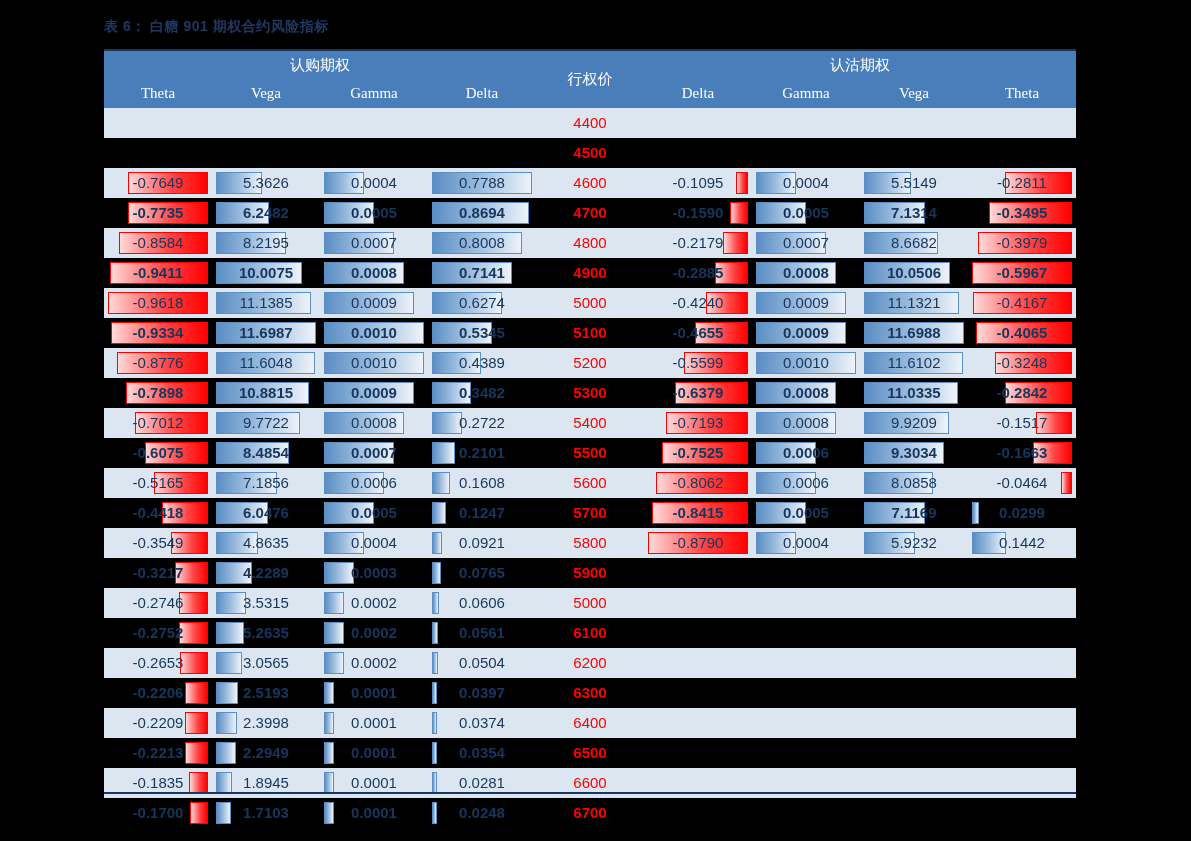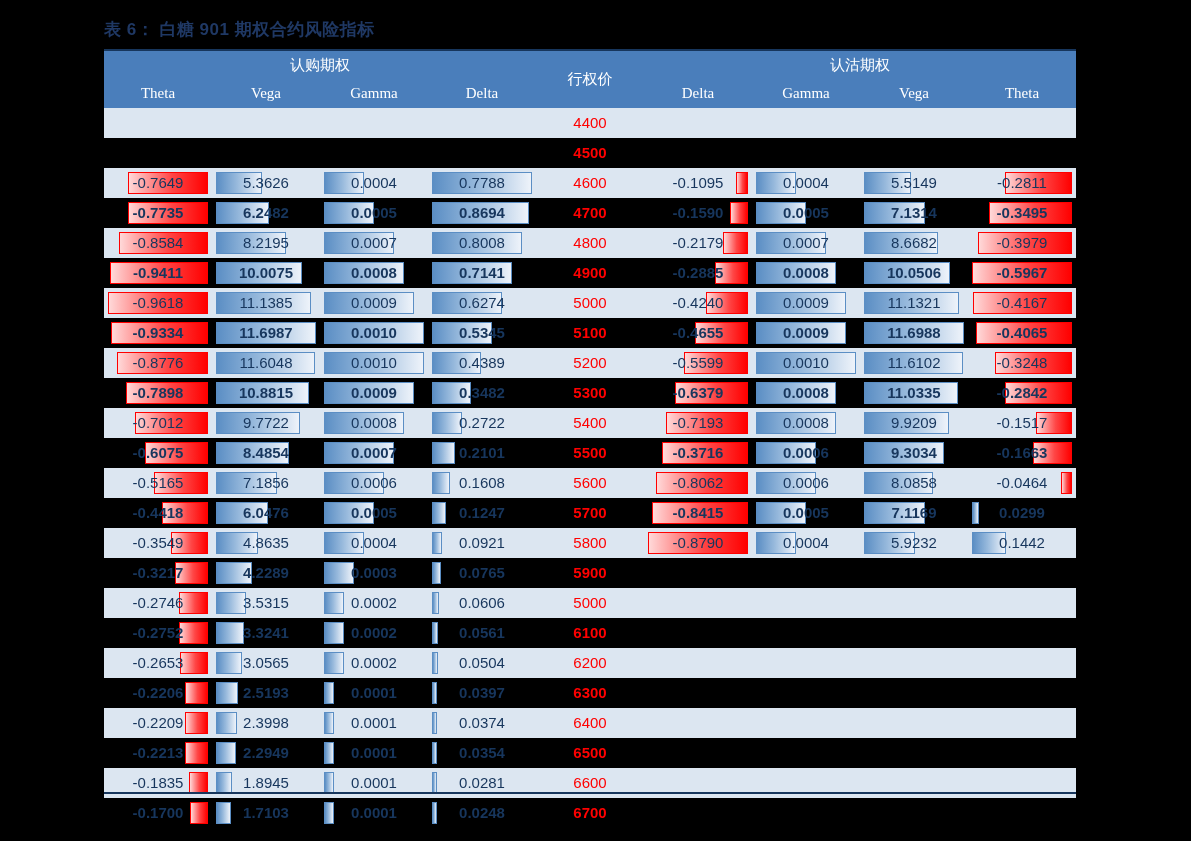--- a/index.html
+++ b/index.html
@@ -8,21 +8,21 @@
     background:#000;
     font-family:"Liberation Serif","DejaVu Serif",serif;
     overflow:hidden;
   }
   #root{position:relative;width:1191px;height:841px;}
 
   
   .title{
     position:absolute;left:104px;top:18px;
     font-family:"Liberation Sans","DejaVu Sans",sans-serif;
-    font-size:17px;font-weight:bold;color:#1f3864;
+    font-size:14px;font-weight:bold;color:#1f3864;
     letter-spacing:.5px;white-space:nowrap;
   }
 
   
   .table{
     position:absolute;left:104px;top:51px;
     width:972px;
     border-collapse:collapse;
     table-layout:fixed;
   }
@@ -722,21 +722,21 @@
               <div class="bar blue" style="width: 23px; left: 4px;"></div>
               <div class="num">0.2101</div>
             </div>
           </td>
           <td>
             <div class="strike">5500</div>
           </td>
           <td>
             <div class="cell">
               <div class="bar red" style="width: 86px; right: 4px;"></div>
-              <div class="num">-0.3716</div>
+              <div class="num">-0.7525</div>
             </div>
           </td>
           <td>
             <div class="cell">
               <div class="bar blue" style="width: 60px; left: 4px;"></div>
               <div class="num">0.0006</div>
             </div>
           </td>
           <td>
             <div class="cell">
@@ -1011,21 +1011,21 @@
         <tr class="r-dark">
           <td>
             <div class="cell">
               <div class="bar red" style="width: 29px; right: 4px;"></div>
               <div class="num">-0.2752</div>
             </div>
           </td>
           <td>
             <div class="cell">
               <div class="bar blue" style="width: 28px; left: 4px;"></div>
-              <div class="num">3.3241</div>
+              <div class="num">5.2635</div>
             </div>
           </td>
           <td>
             <div class="cell">
               <div class="bar blue" style="width: 20px; left: 4px;"></div>
               <div class="num">0.0002</div>
             </div>
           </td>
           <td>
             <div class="cell">

